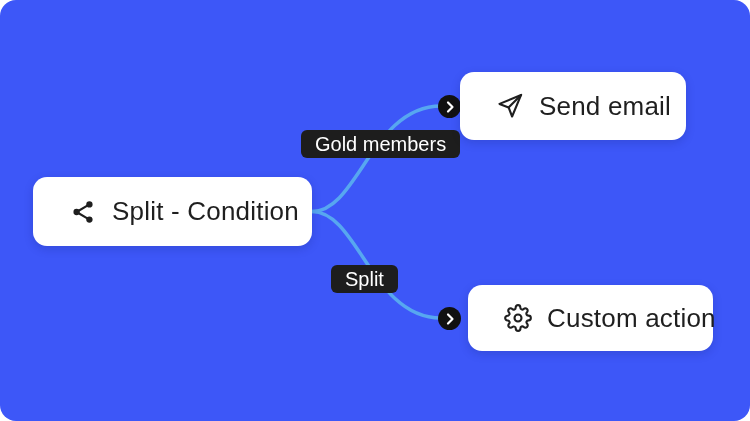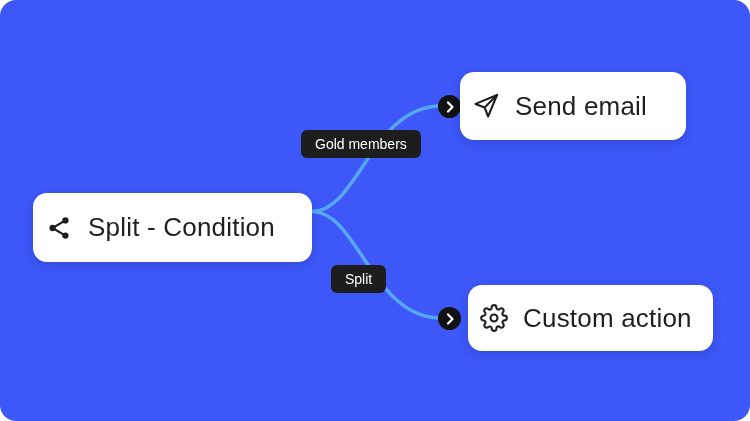--- a/index.html
+++ b/index.html
@@ -23,49 +23,49 @@
     pointer-events: none;
   }
   .node {
     position: absolute;
     display: flex;
     align-items: center;
     gap: 15px;
     background: #ffffff;
     border-radius: 14px;
     box-shadow: 0 3px 10px rgba(10, 20, 90, 0.18);
-    padding: 0 12px;
+    padding: 0 36px;
     box-sizing: border-box;
     cursor: pointer;
   }
   .node .icon {
     display: flex;
     align-items: center;
     justify-content: center;
     width: 28px;
     height: 28px;
     flex: 0 0 auto;
   }
   .node .label {
     font-size: 26px;
     color: #1F1F1F;
     white-space: nowrap;
     letter-spacing: 0.2px;
   }
-  .node-split   { left: 33px;  top: 177px; width: 279px; height: 69px; margin-top: 16px; }
+  .node-split   { left: 33px;  top: 177px; width: 279px; height: 69px; }
   .node-send    { left: 460px; top: 72px;  width: 226px; height: 68px; }
   .node-custom  { left: 455px; top: 285px; width: 245px; height: 66px; margin-left: 13px; }
 
   .pill {
     position: absolute;
     height: 28px;
     line-height: 28px;
     background: #1D1D1D;
     color: #FFFFFF;
-    font-size: 14px;
+    font-size: 20px;
     border-radius: 6px;
     padding: 0 14px;
     white-space: nowrap;
     cursor: pointer;
   }
   .pill-gold   { left: 301px; top: 130px; }
   .pill-others { left: 331px; top: 265px; }
 
   .chev {
     position: absolute;

